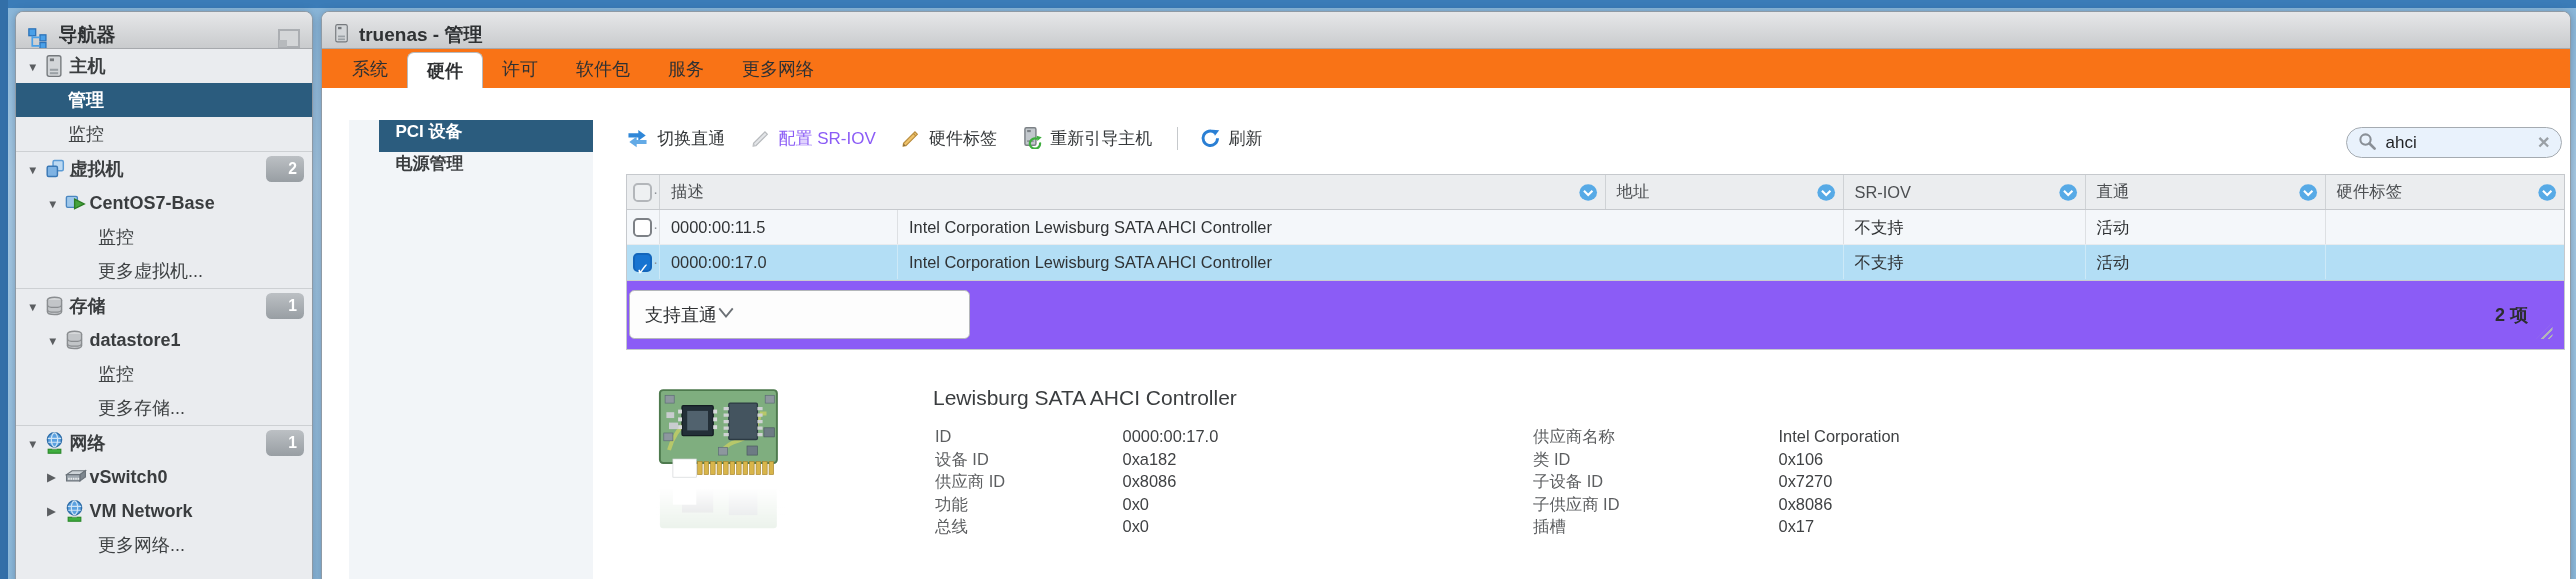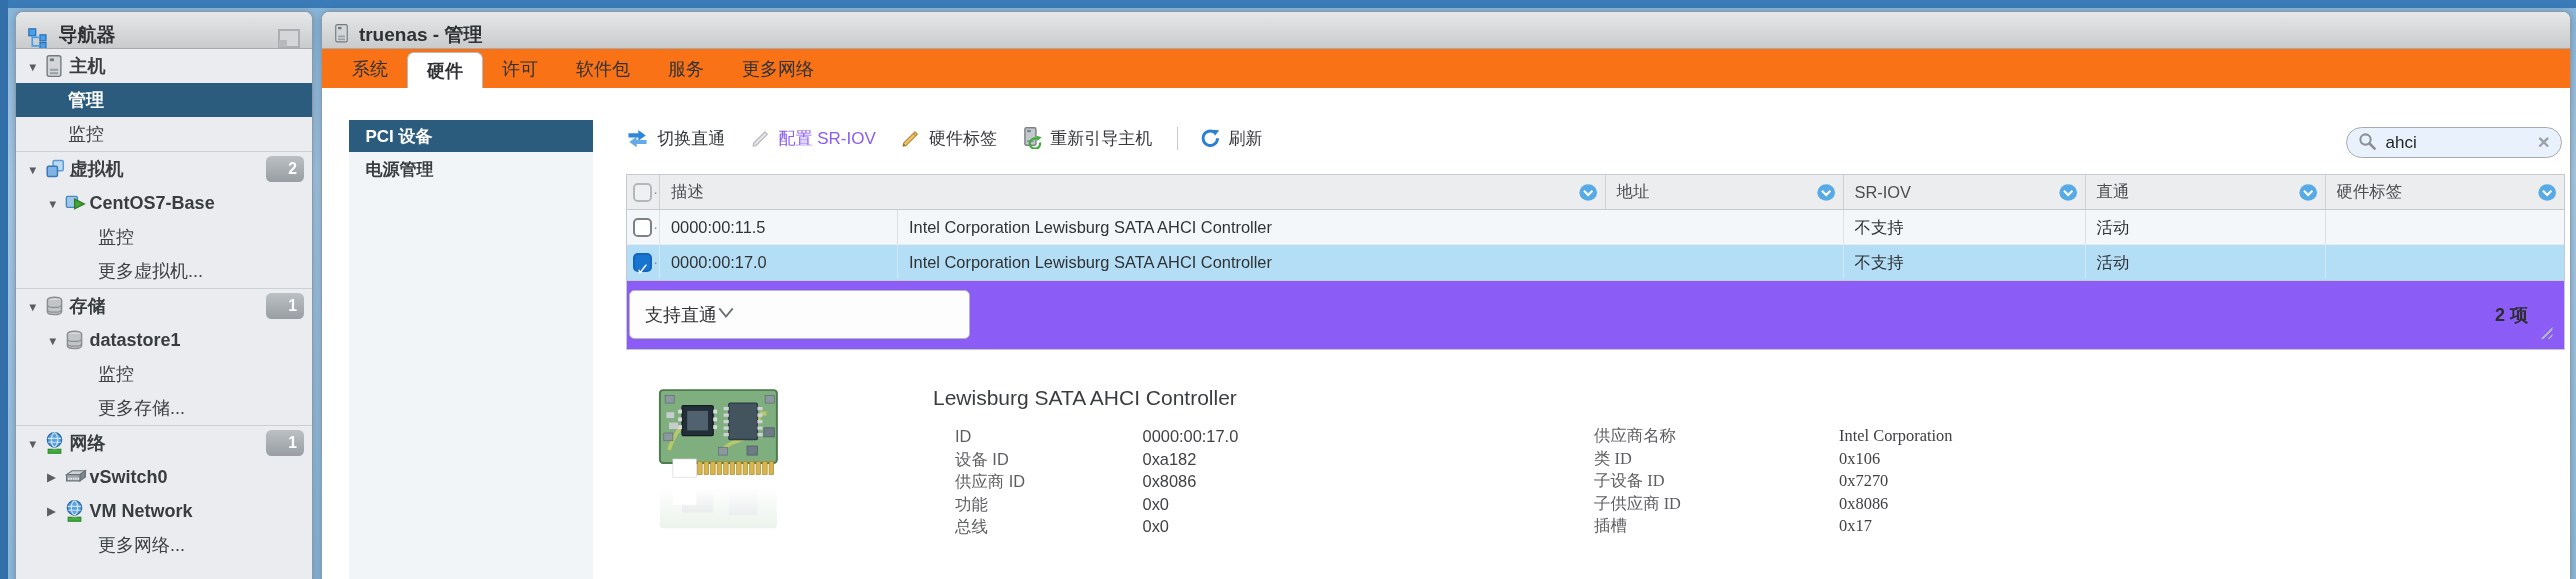--- a/index.html
+++ b/index.html
@@ -43,21 +43,21 @@
   
   .main-panel{left:321px;width:2248px;}
   .tabstrip{height:40px;background:#f97316;border-bottom:1.4px solid #c9ccd0;display:flex;align-items:flex-end;padding-left:11px;box-sizing:border-box;}
   .tab{height:38px;line-height:38px;padding:0 19px;font-size:18px;color:#2f3133;cursor:pointer;}
   .tab.active{background:#fff;border:1.4px solid #b7babd;border-bottom:none;border-radius:6.8px 6.8px 0 0;
               font-weight:bold;height:36px;line-height:36px;margin-bottom:-1.4px;}
   .content{position:absolute;left:0;right:0;top:76px;bottom:0;background:#fff;}
 
   
   .subnav{position:absolute;left:27px;top:32px;width:244px;bottom:0;background:#f2f5f8;}
-  .snitem{height:34px;display:flex;align-items:center;padding-left:16.4px;font-size:17px;font-weight:bold;color:#3a3d3f;cursor:pointer;}
+  .snitem{height:34px;display:flex;align-items:flex-start;padding-left:16.4px;font-size:17px;font-weight:bold;color:#3a3d3f;cursor:pointer;margin-left:30px;}
   .snitem.active{background:#2b5c7e;color:#fff;height:32px;}
 
   
   .toolbar{position:absolute;left:304px;top:32px;height:36px;display:flex;align-items:center;gap:24.6px;}
   .tbtn{display:flex;align-items:center;gap:8.2px;font-size:17px;color:#35383a;cursor:pointer;white-space:nowrap;}
   .tbtn.disabled{color:#8b5cf6;cursor:default;}
   .tbtn.sep{border-left:1.4px solid #c6c9cc;padding-left:22px;}
   .tbtn svg{display:block;}
 
   
@@ -101,23 +101,23 @@
   .grip{width:16.4px;height:16.4px;align-self:flex-end;margin-bottom:9.6px;
         background:repeating-linear-gradient(135deg,#b2b5b8 0 2px,transparent 2px 4.8px);
         clip-path:polygon(100% 0,100% 100%,0 100%);cursor:nwse-resize;}
 
   
   .card-wrap{position:absolute;left:334px;top:299px;width:130px;}
   .card-reflect{transform:scaleY(-1);opacity:.35;position:relative;}
   .reflect-fade{position:absolute;left:0;right:0;top:0;bottom:0;
                 background:linear-gradient(to bottom,rgba(255,255,255,.55),#fff 85%);}
   .dtitle{position:absolute;left:611px;top:298px;font-size:21px;color:#3a3d3f;}
-  .dgrid{position:absolute;top:337px;font-size:16.4px;margin-left:20px;}
+  .dgrid{position:absolute;top:337px;font-size:16.4px;}
   .dgrid.left{left:613px;}
-  .dgrid.right{left:1252px;font-family:Liberation Serif, serif;}
+  .dgrid.right{left:1211px;}
   .drow{height:22.5px;line-height:22.5px;white-space:nowrap;}
   .dlabel{display:inline-block;color:#5c5e60;}
   .dgrid.left .dlabel{width:183px;}
   .dgrid.right .dlabel{width:241px;}
   .dval{color:#3f4143;}
 </style>
 </head>
 <body>
 
 <div class="page">

